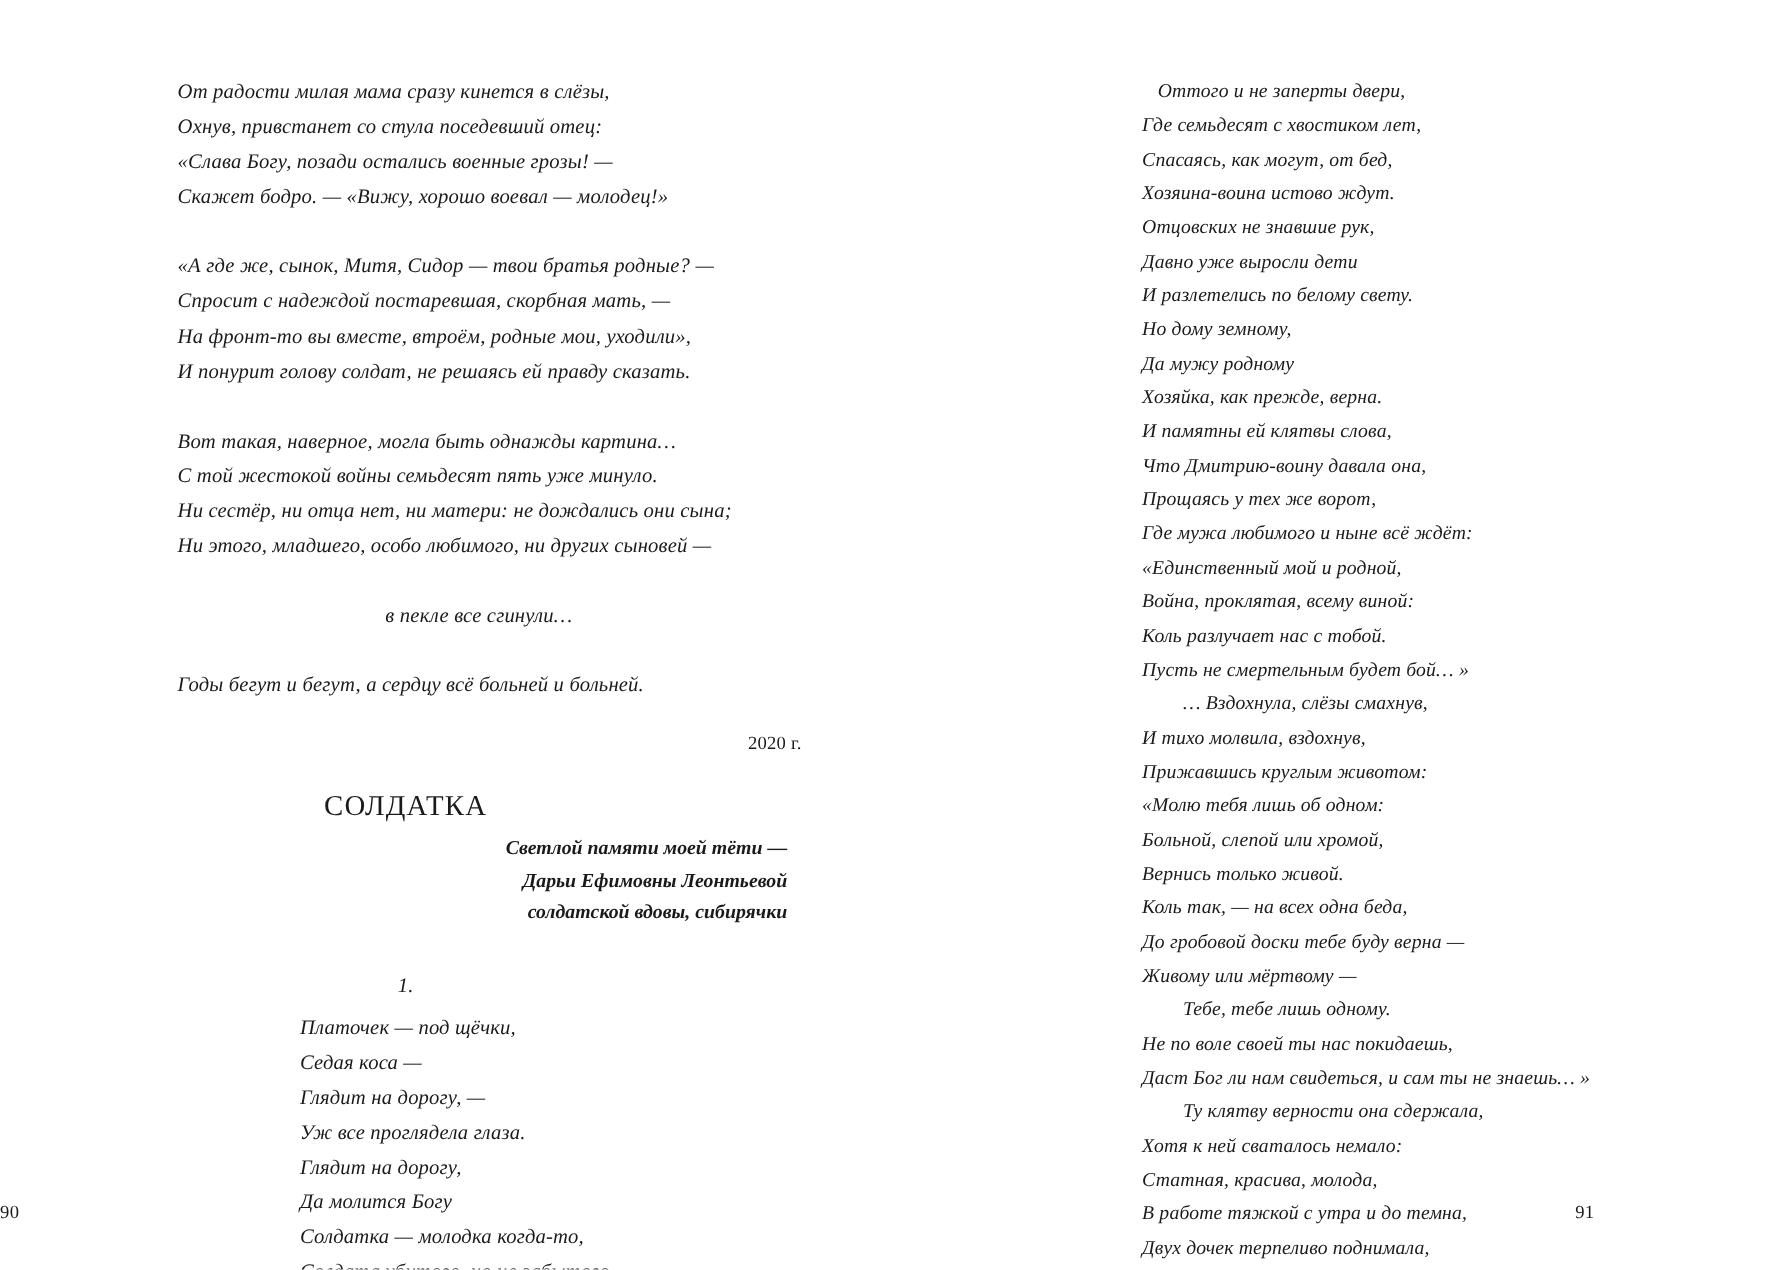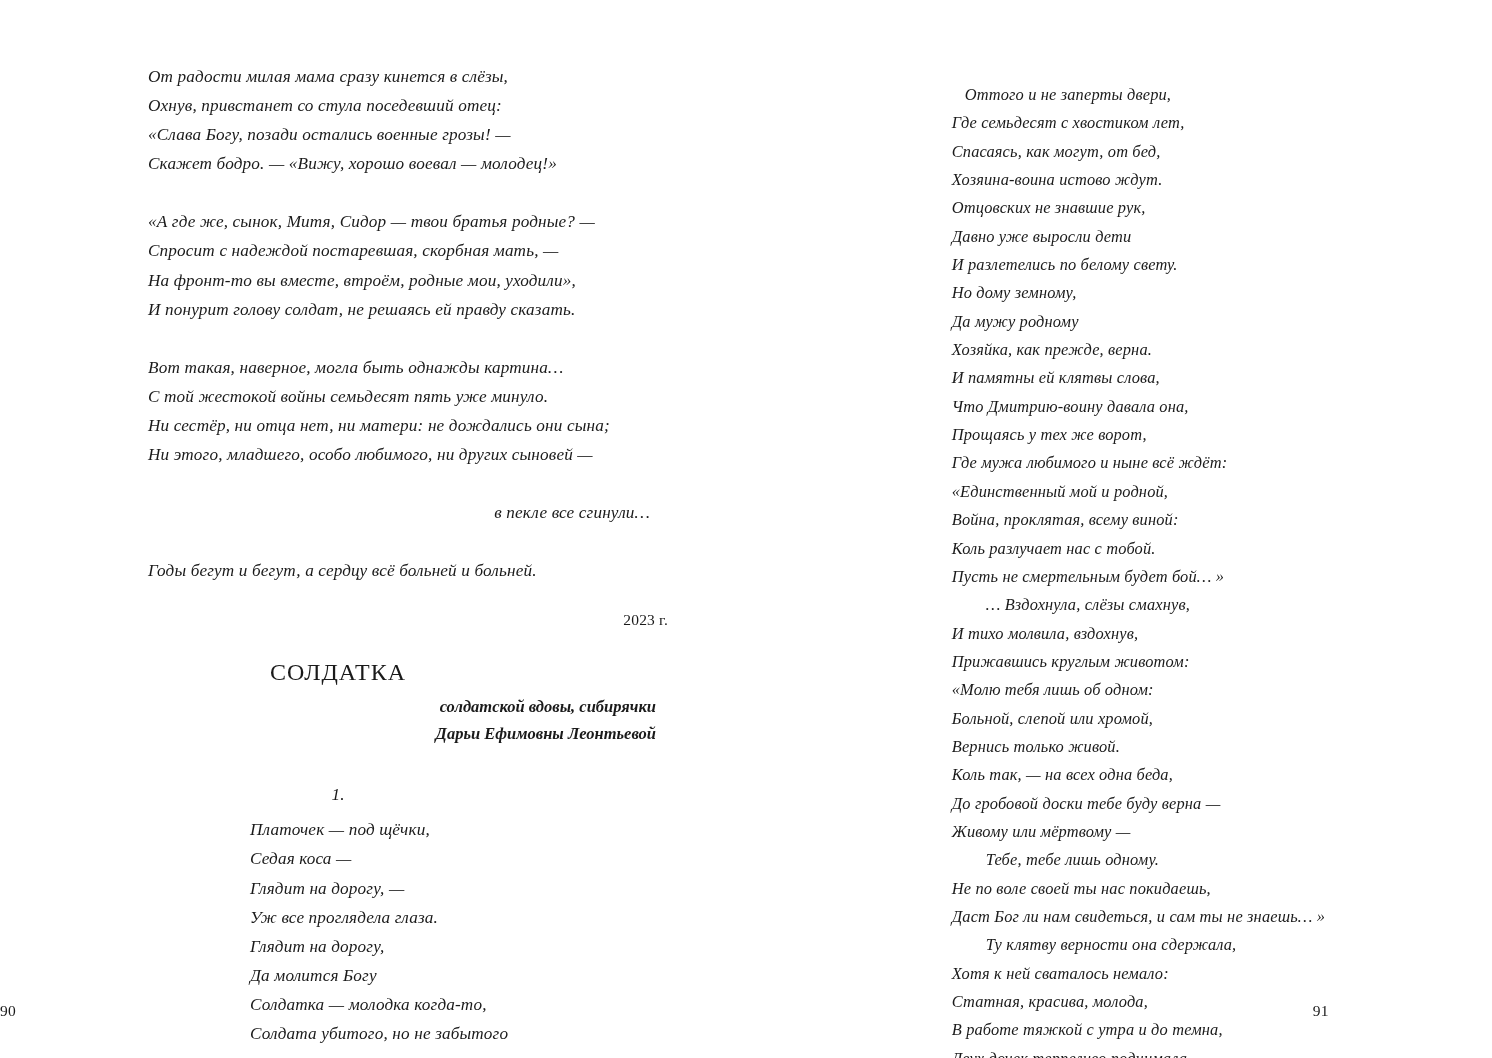--- a/index.html
+++ b/index.html
@@ -24,21 +24,21 @@
   }
 
   .page {
     position: relative;
     width: 746px;
     height: 1058px;
     box-sizing: border-box;
   }
 
   .page-left  { padding: 62px 0 0 148px; }
-  .page-right { padding: 81px 0 0 200px; }
+  .page-right { padding: 62px 0 0 200px; }
 
   .col-body {
     width: 520px;
   }
   .page-right .col-body {
     width: 470px;
   }
 
   
   .verse {
@@ -51,21 +51,21 @@
   .page-right .verse {
     font-size: 16.4px;
     line-height: 28.35px;
   }
 
   .verse .line {
     white-space: pre;
   }
   .line.ind-sm  { padding-left: 7px; margin-left: 27px; }
   .line.ind-md  { padding-left: 13px; }
-  .line.right   { text-align: right; padding-right: 18px; }
+  .line.right   { text-align: center; padding-right: 18px; }
 
   .stanza-gap { height: 29px; }
 
   
   .date-line {
     font-style: normal;
     font-size: 15.5px;
     text-align: right;
     width: 520px;
     margin-top: 26px;
@@ -130,25 +130,25 @@
 </style>
 </head>
 <body>
 
 <div class="page-spread">
 
   <div class="page page-left">
     <div class="col-body">
       <div class="verse" id="left-verses"><div class="line">От радости милая мама сразу кинется в слёзы,</div><div class="line">Охнув, привстанет со стула поседевший отец:</div><div class="line">«Слава Богу, позади остались военные грозы! —</div><div class="line">Скажет бодро. — «Вижу, хорошо воевал — молодец!»</div><div class="stanza-gap"></div><div class="line">«А где же, сынок, Митя, Сидор — твои братья родные? —</div><div class="line">Спросит с надеждой постаревшая, скорбная мать, —</div><div class="line">На фронт-то вы вместе, втроём, родные мои, уходили»,</div><div class="line">И понурит голову солдат, не решаясь ей правду сказать.</div><div class="stanza-gap"></div><div class="line">Вот такая, наверное, могла быть однажды картина…</div><div class="line">С той жестокой войны семьдесят пять уже минуло.</div><div class="line">Ни сестёр, ни отца нет, ни матери: не дождались они сына;</div><div class="line">Ни этого, младшего, особо любимого, ни других сыновей —</div><div class="stanza-gap"></div><div class="line right">в пекле все сгинули…</div><div class="stanza-gap"></div><div class="line">Годы бегут и бегут, а сердцу всё больней и больней.</div></div>
 
-      <div class="date-line">2023 г.</div>
+      <div class="date-line">2020 г.</div>
 
       <div class="poem-title">СОЛДАТКА</div>
 
-      <div class="dedication" id="dedication"><div class="line">солдатской вдовы, сибирячки</div><div class="line">Дарьи Ефимовны Леонтьевой</div></div>
+      <div class="dedication" id="dedication"><div class="line">Светлой памяти моей тёти —</div><div class="line">Дарьи Ефимовны Леонтьевой</div><div class="line">солдатской вдовы, сибирячки</div></div>
 
       <div class="section-number">1.</div>
 
       <div class="verse stanza-indent" id="section-one"><div class="line">Платочек — под щёчки,</div><div class="line">Седая коса —</div><div class="line">Глядит на дорогу, —</div><div class="line">Уж все проглядела глаза.</div><div class="line">Глядит на дорогу,</div><div class="line">Да молится Богу</div><div class="line">Солдатка — молодка когда-то,</div><div class="line">Солдата убитого, но не забытого</div></div>
     </div>
     <div class="folio folio-left">90</div>
   </div>
 
   <div class="page page-right">
     <div class="col-body">

